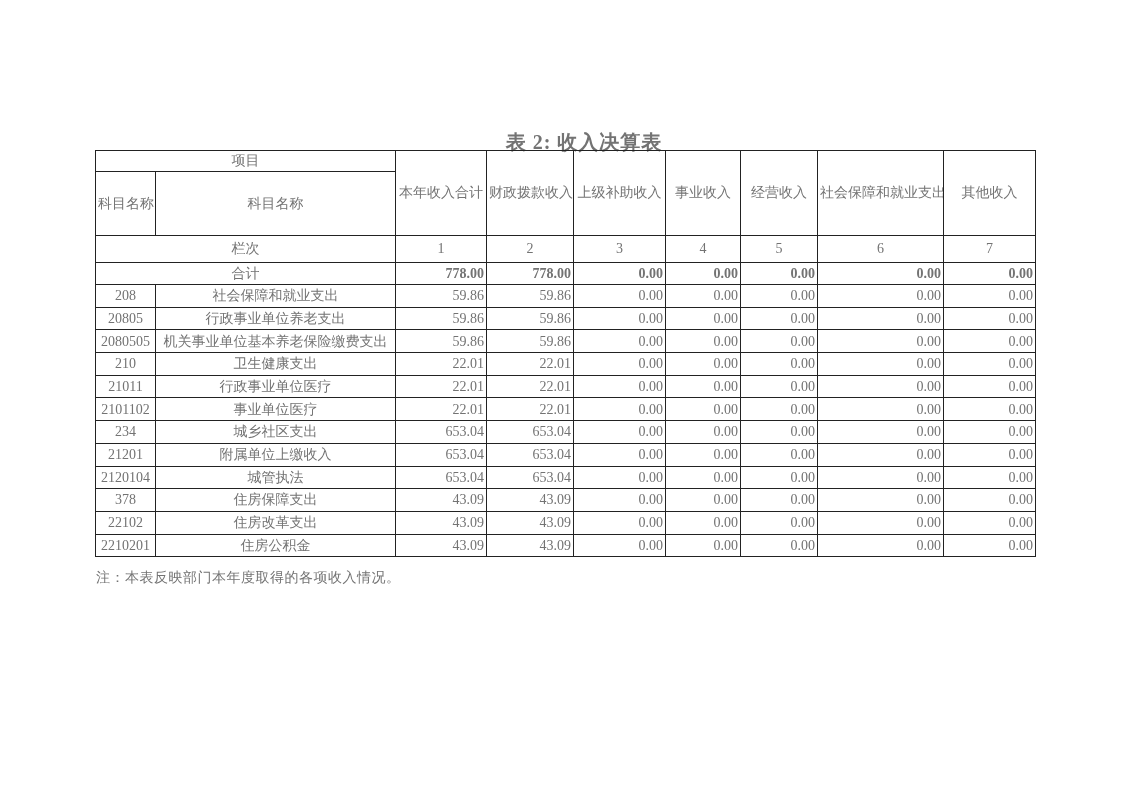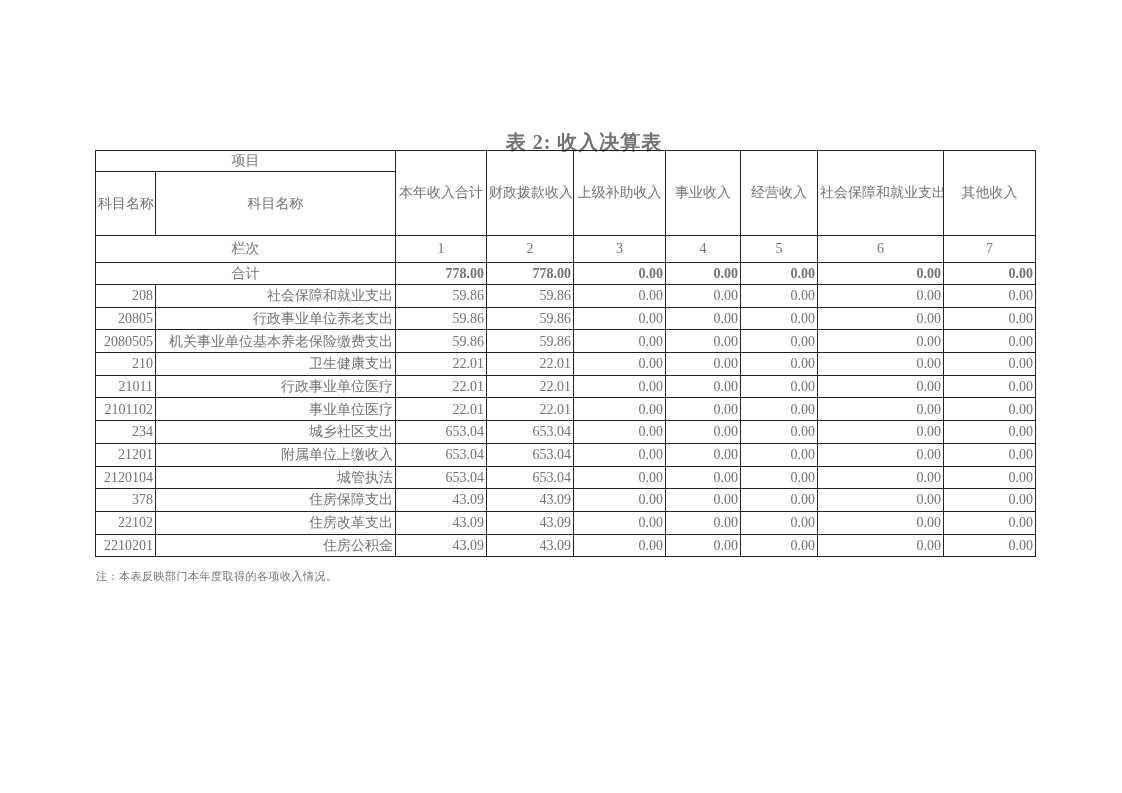--- a/index.html
+++ b/index.html
@@ -41,29 +41,29 @@
     white-space: nowrap;
     padding: 0 2px;
     vertical-align: middle;
   }
   tr.row-project   { height: 21px; }
   tr.row-head2     { height: 64px; }
   tr.row-lanci     { height: 27px; }
   tr.row-total     { height: 22px; }
   tr.row-data      { height: 22.7px; }
   td.c-center { text-align: center; }
-  td.c-left   { text-align: right; }
+  td.c-left   { text-align: center; }
   td.c-num    { text-align: right; padding-right: 4px; }
   td.c-wrap   { white-space: normal; }
   tr.row-total td.c-num { font-weight: 700; text-align: right; }
   .footnote {
     position: absolute;
     left: 96px;
     top: 569px;
-    font-size: 11px;
+    font-size: 14px;
     letter-spacing: 0.5px;
   }
 </style>
 </head>
 <body>
 
 <div class="page">
 
   <div class="doc-title">表 2: 收入决算表</div>
 

